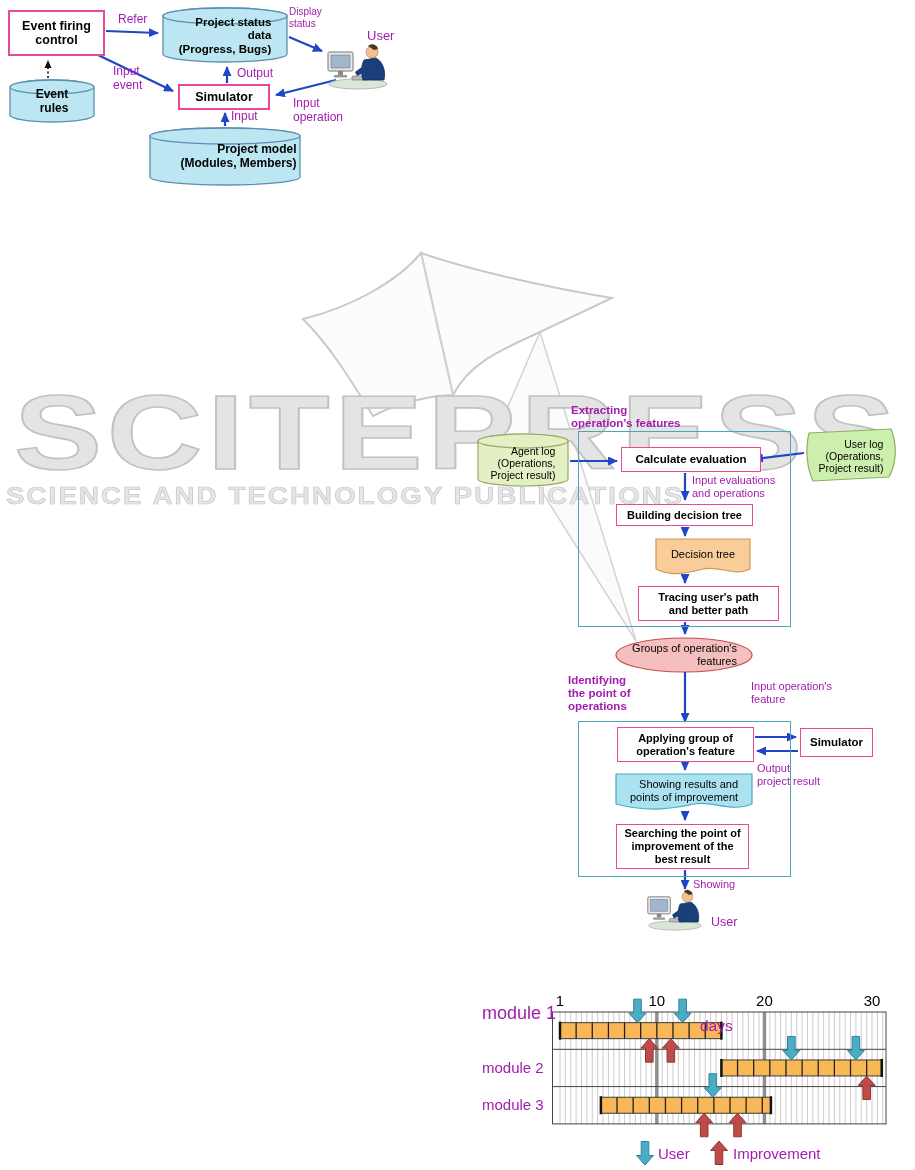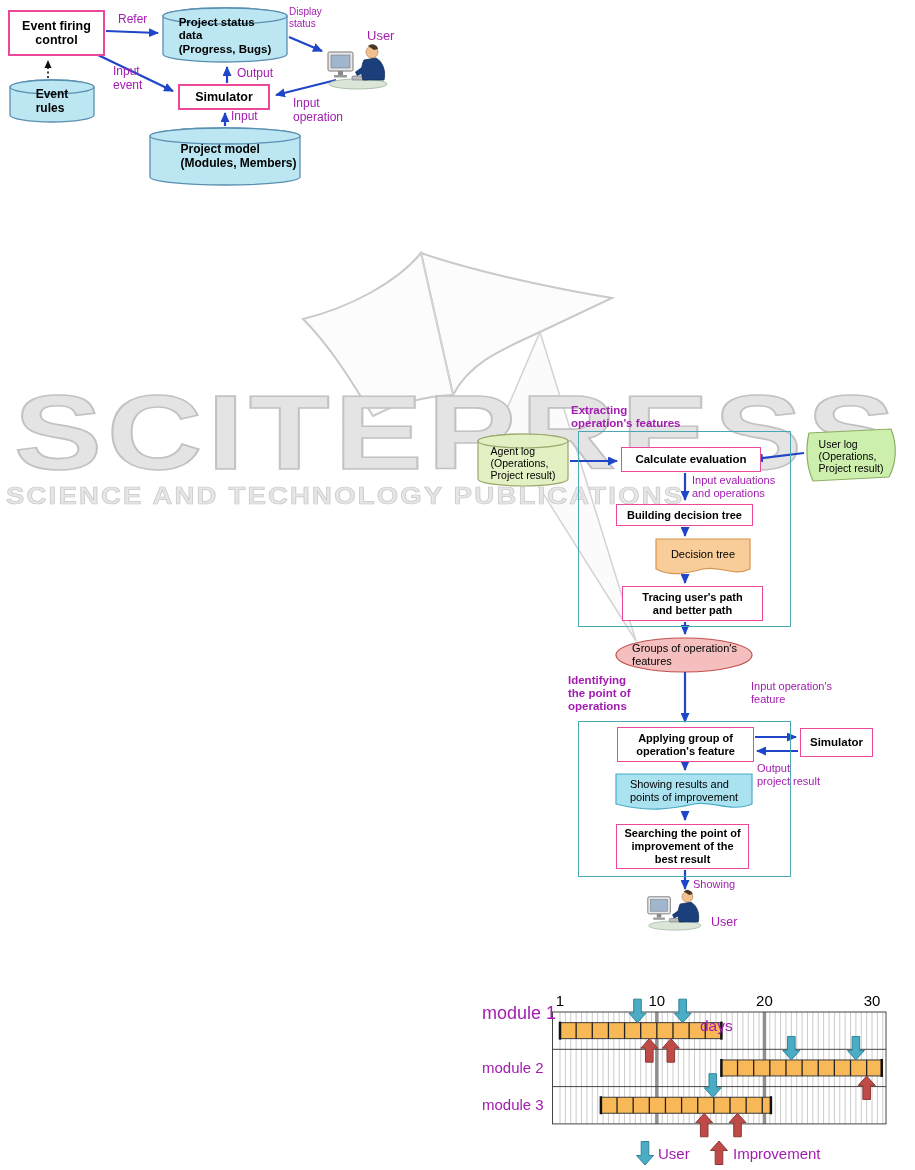--- a/index.html
+++ b/index.html
@@ -3,21 +3,21 @@
 <meta charset="utf-8">
 <style>
   *{margin:0;padding:0;box-sizing:border-box}
   html,body{width:915px;height:1170px;background:#ffffff;font-family:"Liberation Sans",sans-serif;position:relative;overflow:hidden}
   svg.layer{position:absolute;left:0;top:0}
   .z0{z-index:0}.z1{z-index:1}
   .box{position:absolute;background:#fff;border:2px solid #ec4899;display:flex;align-items:center;justify-content:center;
        text-align:center;font-weight:bold;white-space:pre-line;line-height:1.16;z-index:3;color:#000}
   .fbox{border-width:1.5px}
   .lbl{position:absolute;z-index:3;line-height:1.2;white-space:pre-line;color:#a21caf}
-  .ctext{position:absolute;z-index:3;display:flex;align-items:center;justify-content:center;text-align:left;
+  .ctext{position:absolute;z-index:3;display:flex;align-items:center;justify-content:center;text-align:right;
          white-space:pre-line;line-height:1.16;color:#000}
   .container{position:absolute;border:1.5px solid #4AA8B4;z-index:2;background:transparent}
   .bold{font-weight:bold}
 </style>
 </head>
 <body>
 
 <svg class="layer z0" width="915" height="1170">
   <g>
     <path d="M421,253 C470,270 545,287 612,298 L540,332 C503,349 470,362 453,395 Z" fill="#fcfcfc" stroke="#c9c9c9" stroke-width="2"></path>
@@ -260,21 +260,21 @@
 Project result)</div>
 <div class="ctext" style="left:808px;top:432px;width:86px;height:48px;font-size:10.5px">User log
 (Operations,
 Project result)</div>
 
 <div class="box fbox" style="left:621px;top:447px;width:140px;height:25px;font-size:11.5px">Calculate evaluation</div>
 <div class="lbl" style="left:692px;top:474px;font-size:11px">Input evaluations
 and operations</div>
 <div class="box fbox" style="left:616px;top:504px;width:137px;height:22px;font-size:11px">Building decision tree</div>
 <div class="ctext" style="left:656px;top:541px;width:94px;height:26px;font-size:11px">Decision tree</div>
-<div class="box fbox" style="left:622px;top:586px;width:141px;height:35px;font-size:11px">Tracing user's path
+<div class="box fbox" style="left:638px;top:586px;width:141px;height:35px;font-size:11px">Tracing user's path
 and better path</div>
 <div class="ctext" style="left:617px;top:639px;width:135px;height:32px;font-size:11px">Groups of operation's
 features</div>
 <div class="lbl bold" style="left:568px;top:674px;font-size:11.5px;line-height:1.15">Identifying
 the point of
 operations</div>
 <div class="box fbox" style="left:617px;top:727px;width:137px;height:35px;font-size:11px">Applying group of
 operation's feature</div>
 <div class="lbl" style="left:751px;top:680px;font-size:11px">Input operation's
 feature</div>

